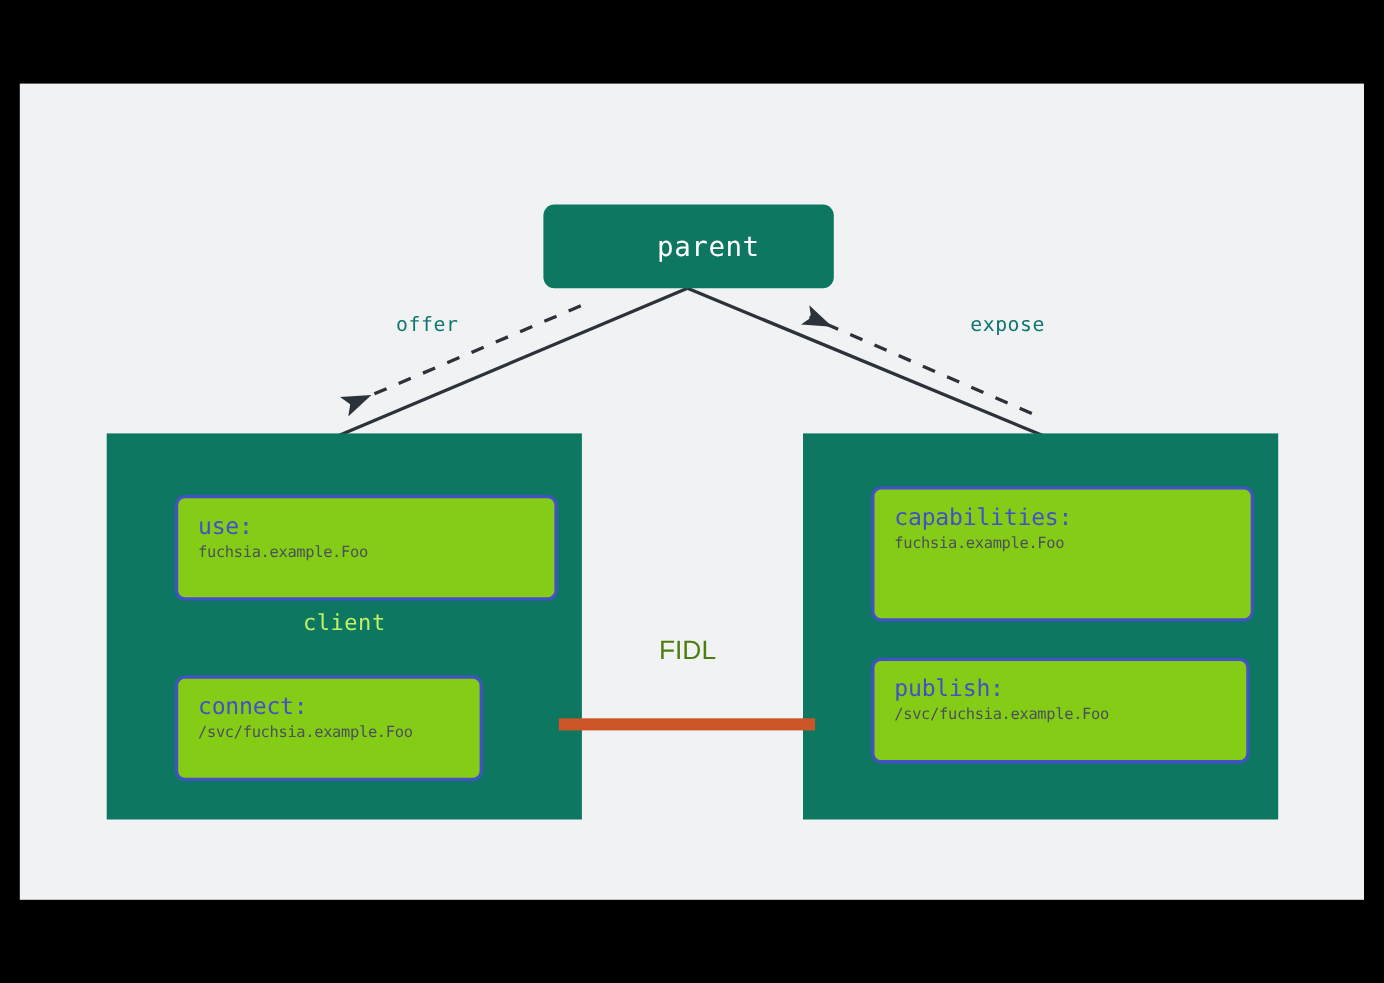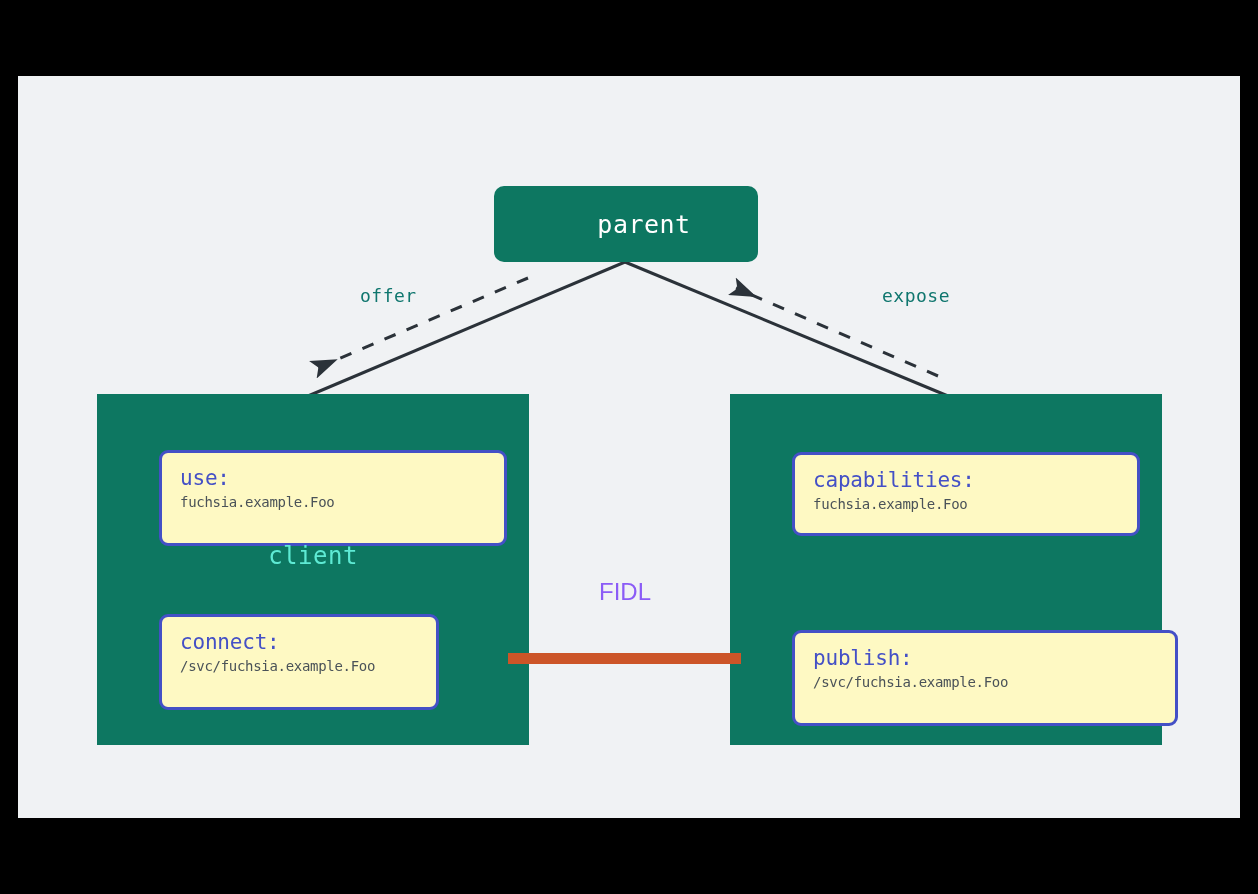--- a/index.html
+++ b/index.html
@@ -67,29 +67,29 @@
     top: 318px;
     width: 432px;
     height: 351px;
   }
   .node-role-label {
     position: absolute;
     left: 0;
     width: 100%;
     text-align: center;
     font-family: "DejaVu Sans Mono", monospace;
-    font-size: 24px;
-    color: #5eead4;
-    top: 148px;
+    font-size: 20px;
+    color: #bef264;
+    top: 160px;
     letter-spacing: 0.5px;
   }
   
   .card {
     position: absolute;
-    background: #fef9c3;
+    background: #84cc16;
     border: 3px solid #4450C6;
     border-radius: 9px;
     box-sizing: border-box;
     padding: 12px 18px 14px 18px;
     font-family: "DejaVu Sans Mono", monospace;
     line-height: 1.32;
   }
   .card-key {
     display: block;
     color: #4450C6;
@@ -97,41 +97,41 @@
     letter-spacing: -0.2px;
   }
   .card-value {
     display: block;
     color: #4A5258;
     font-size: 14px;
     letter-spacing: -0.3px;
   }
   #client-card-use     { left: 62px;  top: 56px;  width: 348px; height: 96px; }
   #client-card-connect { left: 62px;  top: 220px; width: 280px; height: 96px; }
-  #provider-card-caps  { left: 62px;  top: 58px;  width: 348px; height: 84px; }
-  #provider-card-pub   { left: 62px;  top: 236px; width: 386px; height: 96px; }
+  #provider-card-caps  { left: 62px;  top: 48px;  width: 348px; height: 123px; }
+  #provider-card-pub   { left: 62px;  top: 204px; width: 344px; height: 96px; }
 
   
   #fidl-link {
     position: absolute;
     left: 490px;
     top: 577px;
     width: 233px;
     height: 11px;
     background: #CC5528;
   }
   #fidl-connection-label {
     position: absolute;
     left: 494px;
     top: 500px;
     width: 226px;
     text-align: center;
     font-family: "Liberation Sans", sans-serif;
     font-size: 24px;
-    color: #8b5cf6;
+    color: #4d7c0f;
     line-height: 1.3;
   }
   
   .edge-label {
     position: absolute;
     font-family: "DejaVu Sans Mono", monospace;
     font-size: 18px;
     color: #0f766e;
     letter-spacing: 0.5px;
     white-space: nowrap;

